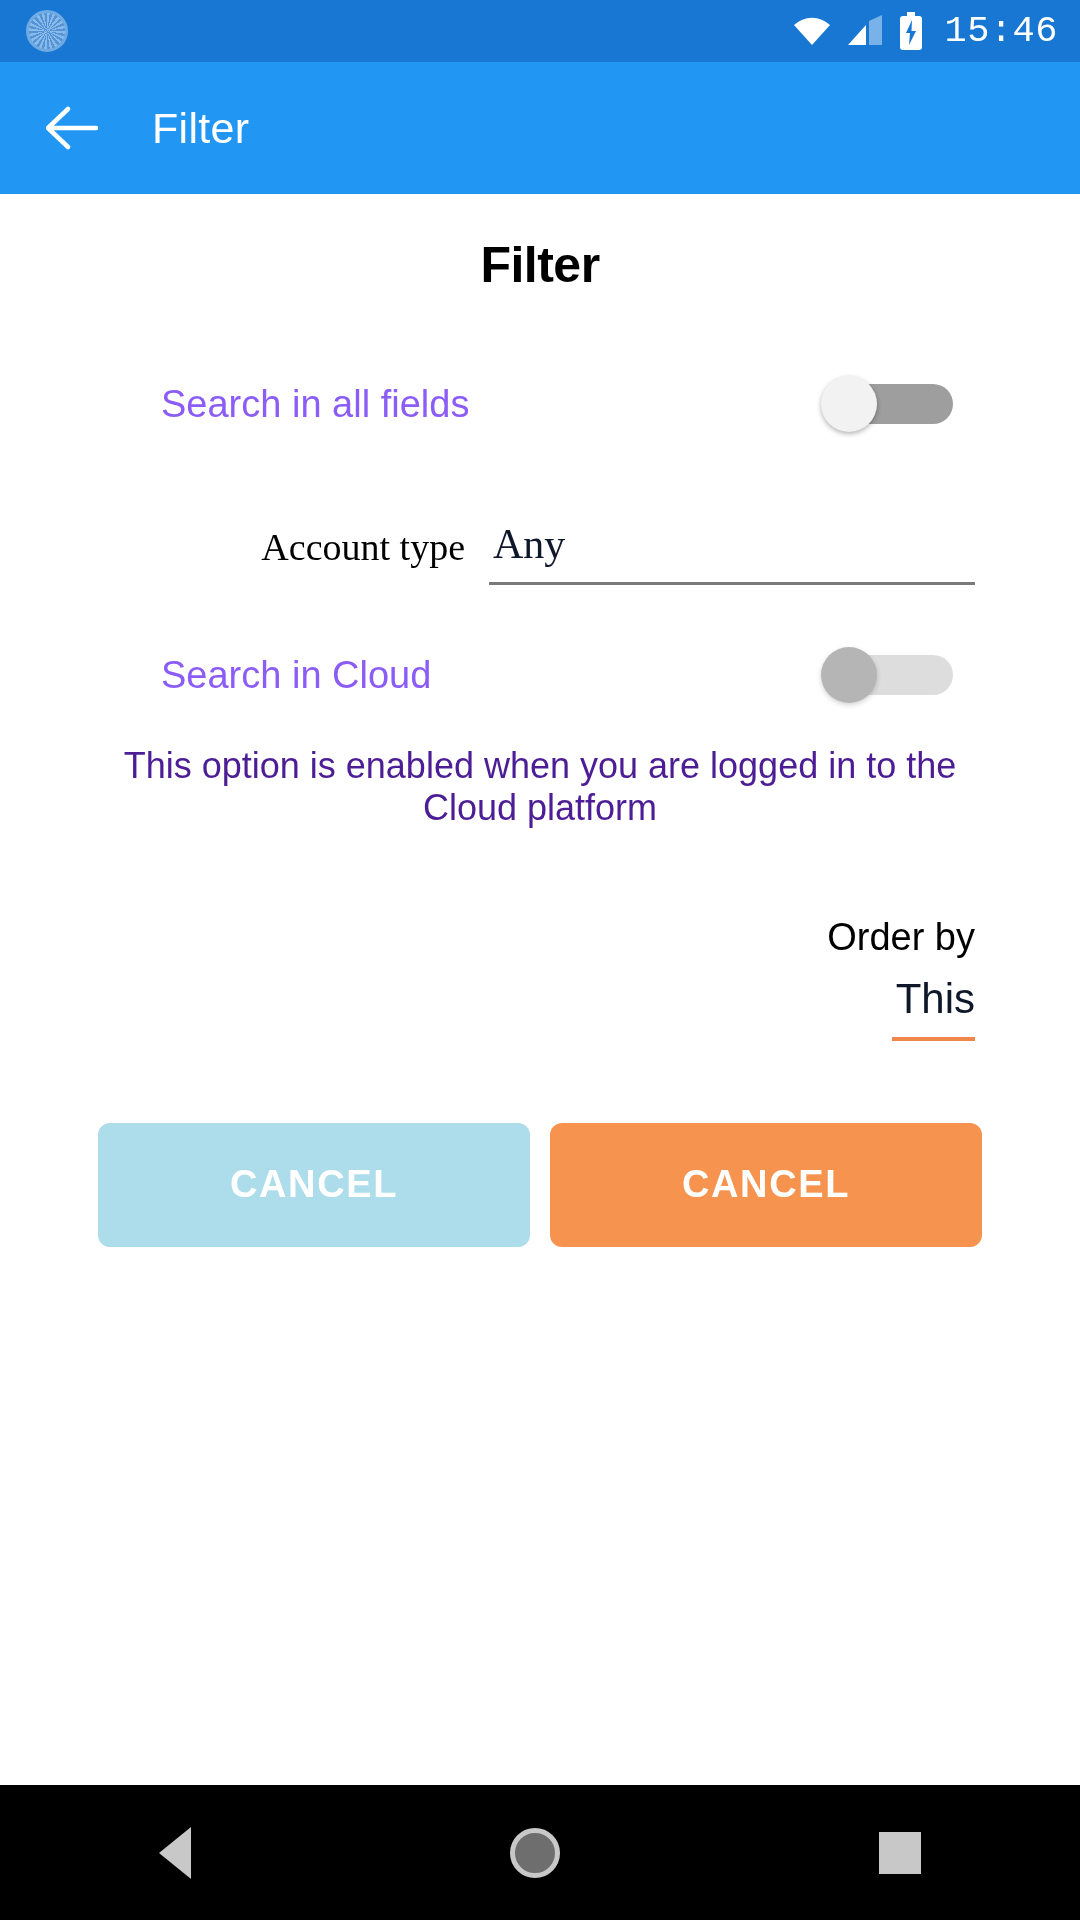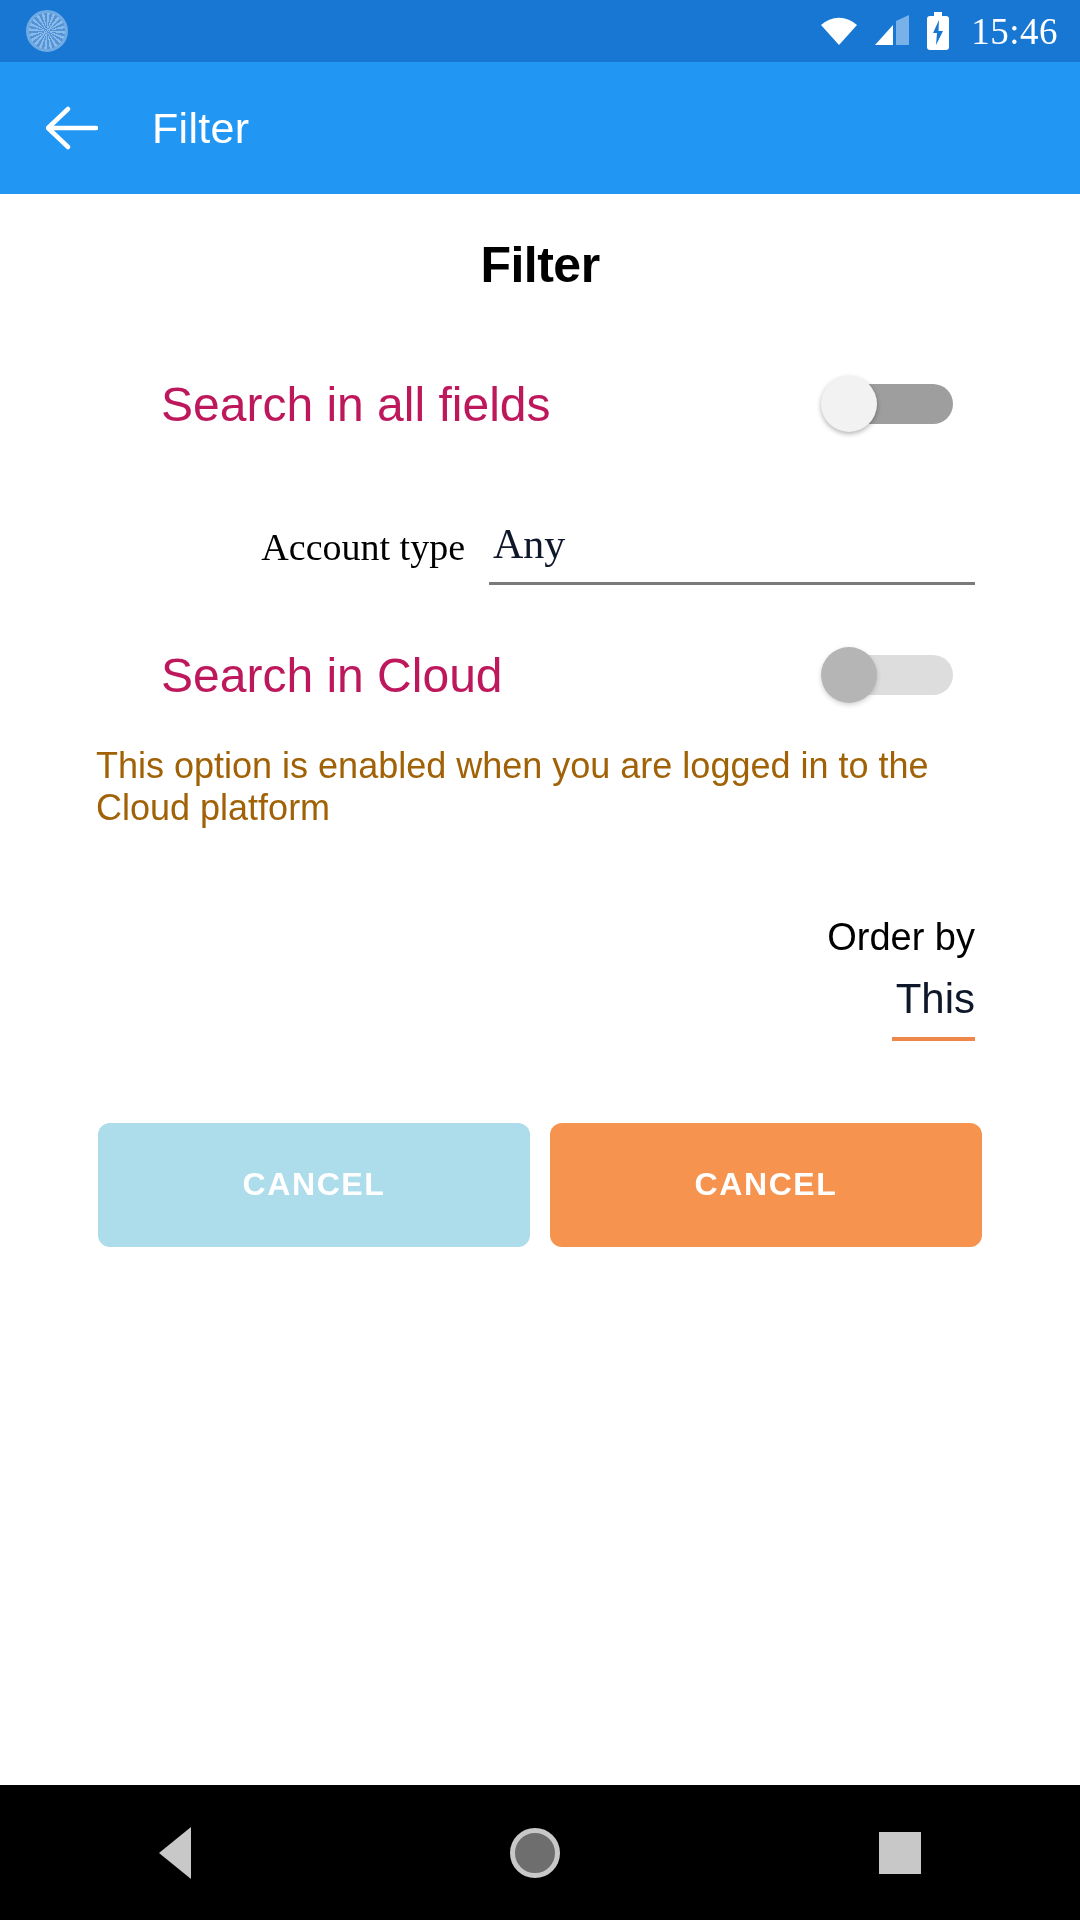--- a/index.html
+++ b/index.html
@@ -27,21 +27,21 @@
   .sb-right {
     position:absolute; right:22px; top:0; height:62px;
     display:flex; align-items:center; gap:14px;
   }
   .wifi-icon { width:40px; height:30px; position:relative; }
   .wifi-icon svg { display:block; }
   .signal-icon { width:38px; height:32px; position:relative; }
   .batt-icon { width:26px; height:38px; position:relative; }
   .sb-clock {
     color:#fff; font-size:37px; letter-spacing:.5px; margin-left:6px;
-    font-family:Liberation Serif, serif;
+    font-family:Liberation Mono, monospace;
   }
 
   
   .appbar {
     height:132px; background:#2196F3;
     display:flex; align-items:center; padding-left:44px;
   }
   .back-btn {
     width:56px; height:56px; position:relative; margin-right:52px;
     display:flex; align-items:center; justify-content:center;
@@ -70,21 +70,21 @@
   }
   .criteria-input::placeholder { color:#9e9e9e; }
   .criteria-line { height:3px; background:#7a7a7a; width:100%; }
 
   .row {
     display:flex; align-items:center;
     margin:0 105px;
     min-height:96px;
   }
   .row-label {
-    font-size:48px; color:#be185d; font-weight:400;
+    font-size:38px; color:#8b5cf6; font-weight:400;
   }
   .row.toggle-row { justify-content:space-between; }
   .row.toggle-row .row-label { padding-left:56px; }
 
   .sw {
     width:132px; height:56px; position:relative; flex:0 0 auto;
     margin-right:22px;
   }
   .sw .track {
     position:absolute; right:0; top:8px;
@@ -112,30 +112,30 @@
     flex:1 1 auto; margin-left:24px; position:relative;
   }
   .fr-value {
     font-size:42px; color:#0f172a; padding:0 0 14px 4px;
   }
   .fr-underline { height:3px; background:#7a7a7a; width:100%; }
   .fr-underline.accent { height:4px; background:#F0874A; }
 
   .hint {
     margin:22px 96px 0 96px;
-    font-size:36px; line-height:1.18; color:#a16207;
+    font-size:36px; line-height:1.18; color:#4c1d95;text-align:center;
   }
 
   .btn-row {
     display:flex; gap:20px; margin:82px 98px 0 98px;
   }
   .btn {
     flex:1 1 0; height:124px; border:none; border-radius:12px;
     font-family:"Liberation Sans", sans-serif;
-    font-size:32px; font-weight:bold; letter-spacing:1.6px;
+    font-size:38px; font-weight:bold; letter-spacing:1.6px;
     color:#ffffff; cursor:pointer;
   }
   .btn-cancel { background:#ADDCEA; }
   .btn-confirm { background:#F5934F; }
 
   
   .navbar {
     position:absolute; left:0; bottom:0; width:1080px; height:135px;
     background:#000; display:flex; align-items:center; justify-content:space-around;
   }

